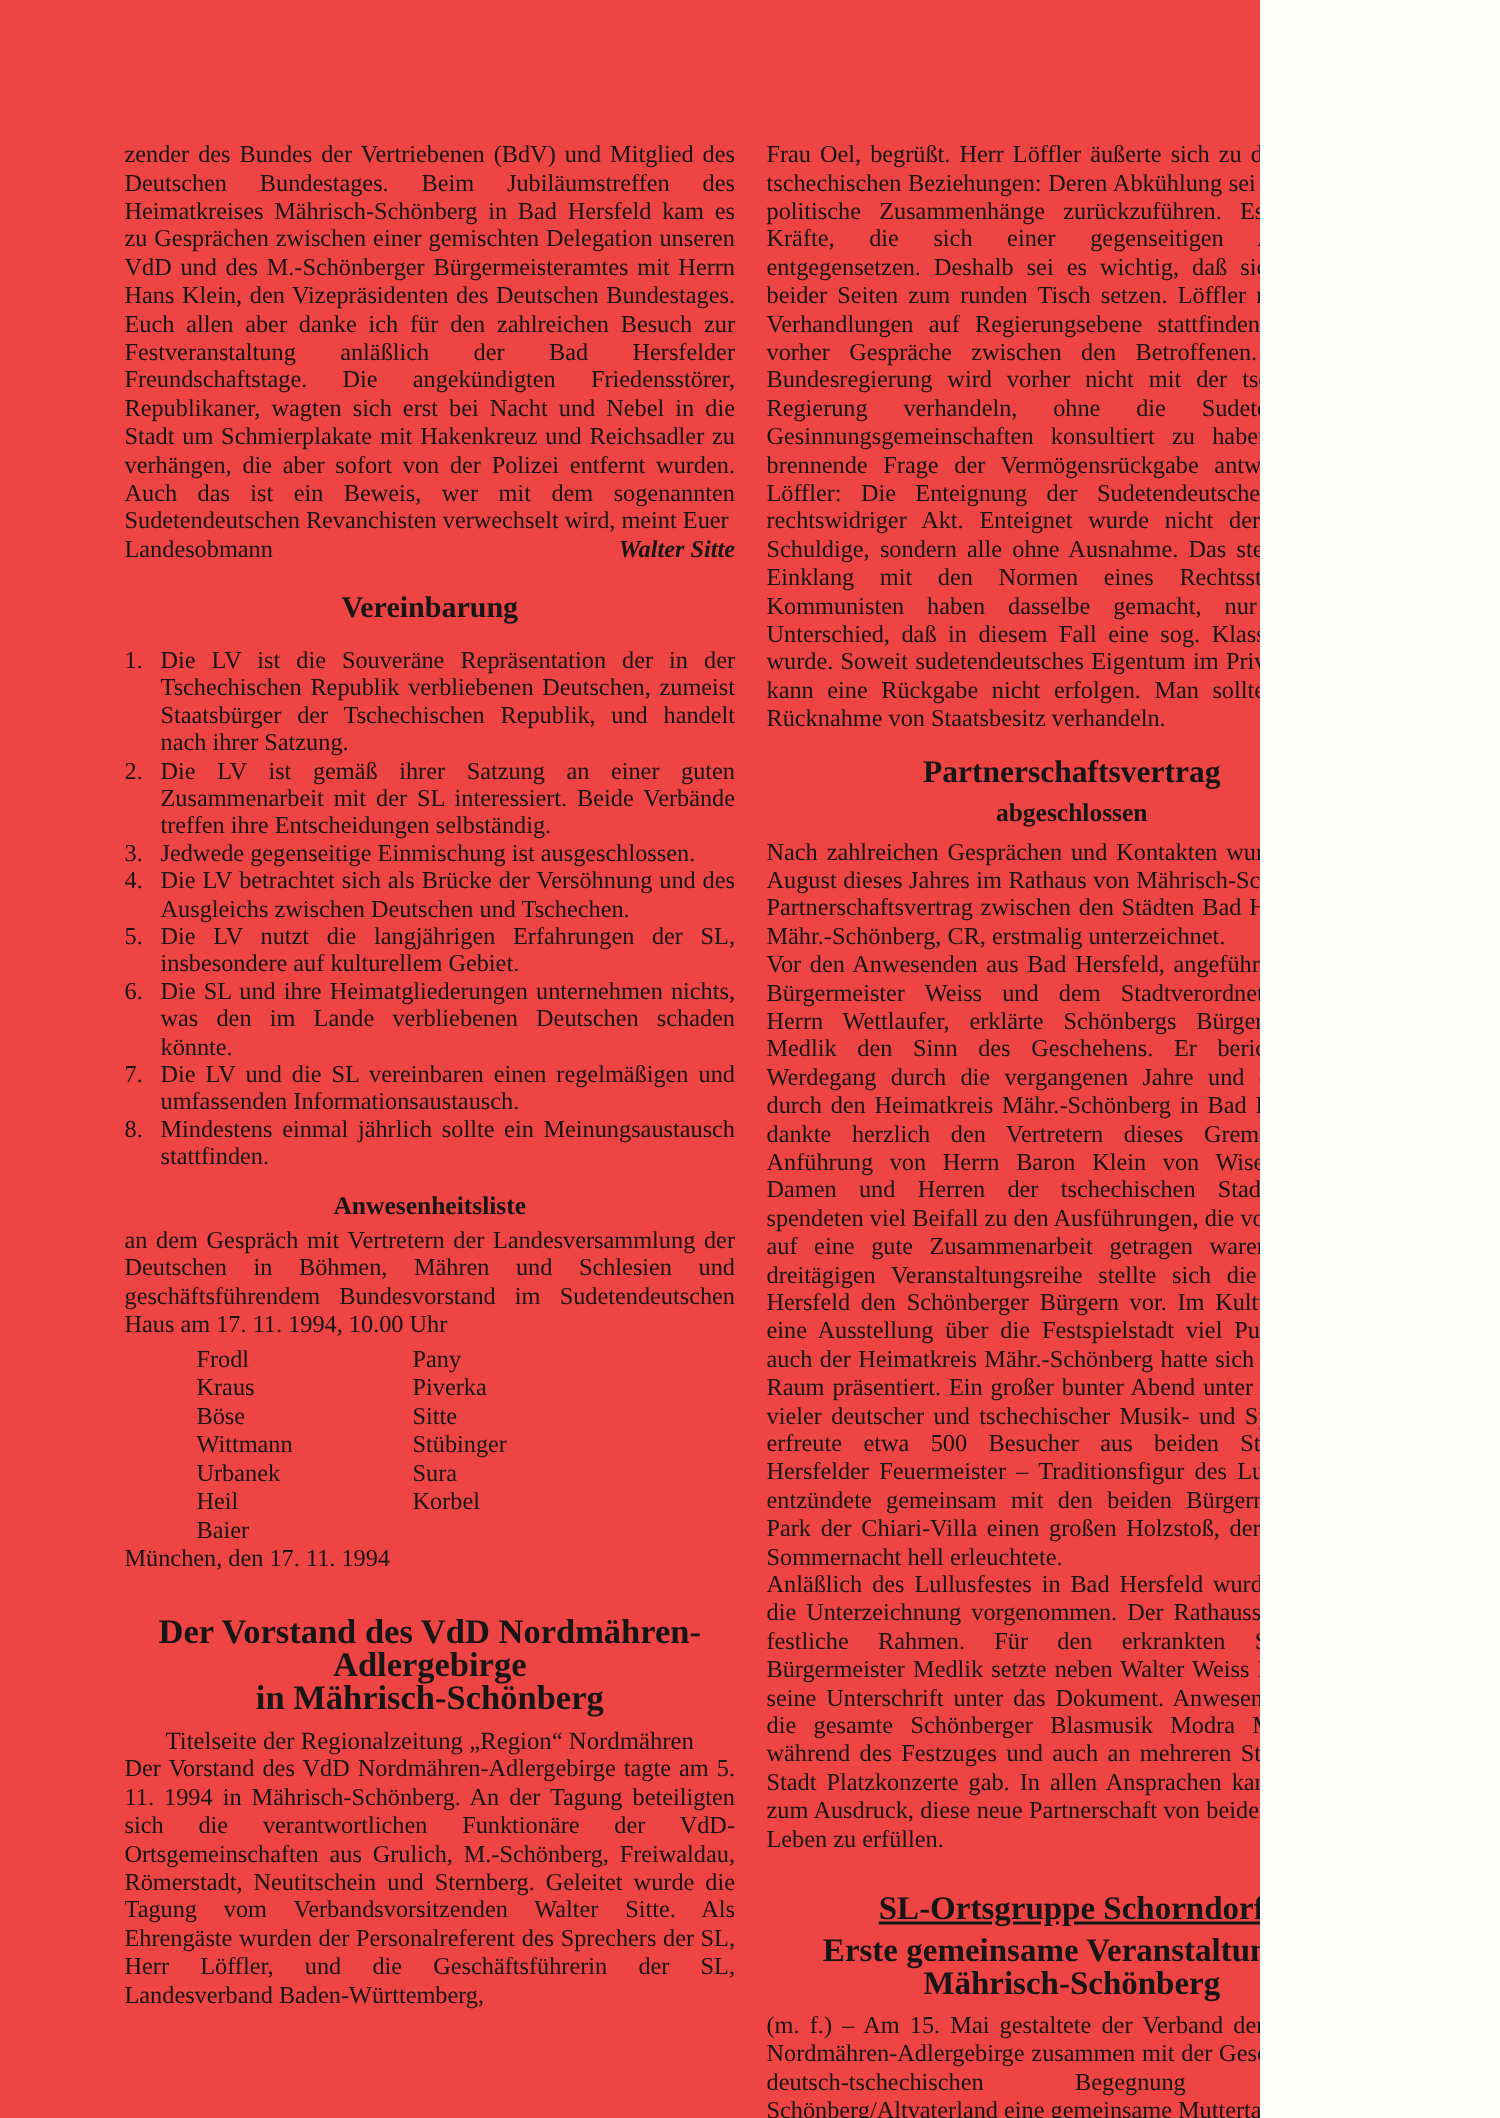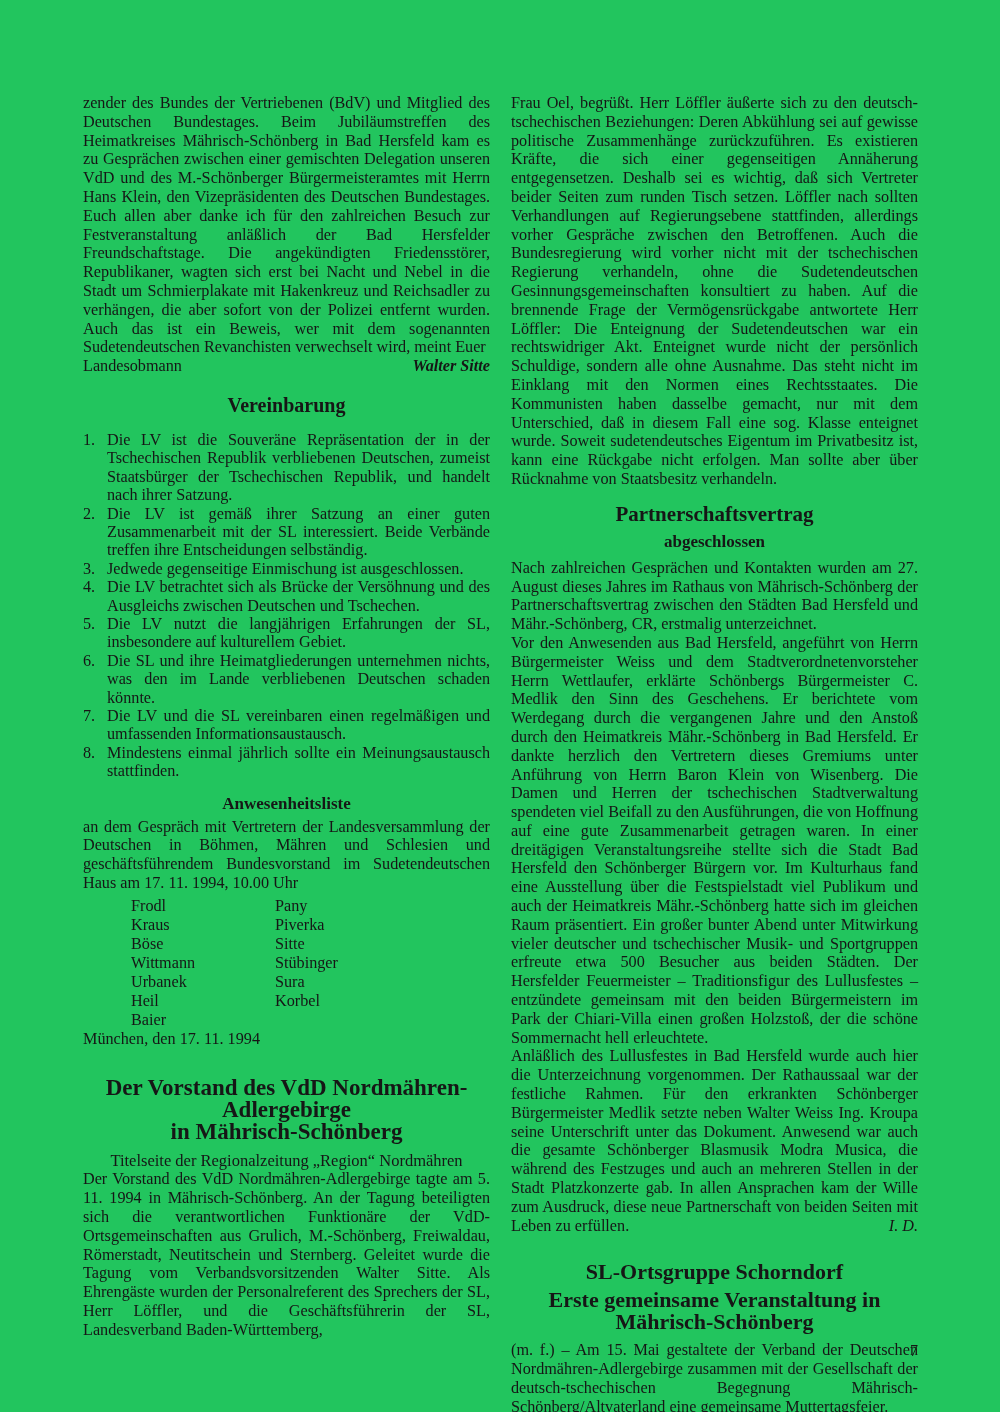--- a/index.html
+++ b/index.html
@@ -3,21 +3,21 @@
 <meta charset="utf-8">
 <style>
   * { box-sizing: border-box; }
   html, body { margin: 0; padding: 0; }
   body {
     width: 1000px; height: 1412px;
     background: #fdfdfc;
     color: #161616;
     font-family: "Liberation Serif", "DejaVu Serif", serif;
   }
-  .page { position: relative; width: 1000px; height: 1412px; overflow: hidden; background: #22c55e; }
+  .page { position: relative; width: 840px; height: 1412px; overflow: hidden; background: #ef4444; }
   .col { position: absolute; top: 94px; width: 407px; font-size: 16.2px; line-height: 18.8px; }
   .col-left  { left: 83px; }
   .col-right { left: 511px; }
 
   p.body { margin: 0; text-align: justify; hyphens: auto; }
 
   .signoff-line { display: flex; justify-content: space-between; }
   .italic { font-style: italic; font-weight: bold; }
 
   .h-main { font-weight: bold; text-align: center; font-size: 20px; line-height: 25px; margin: 17px 0 8px; }
@@ -35,21 +35,21 @@
   .vorstand-title { font-weight: bold; text-align: center; font-size: 23px; line-height: 22px; margin: 28px 0 0; }
   .vorstand-sub   { text-align: center; font-size: 16.5px; margin: 9px 0 0; }
   .vorstand-body  { margin-top: 10px; }
 
   .pv-title { font-weight: bold; text-align: center; font-size: 21px; line-height: 25px; margin: 13px 0 4px; }
   .pv-sub   { font-weight: bold; text-align: center; font-size: 17px; line-height: 22px; margin: 0; }
   .pv-paras { margin-top: 6px; }
 
   .sig-right { float: right; font-style: italic; }
 
-  .sl-title { font-weight: bold; text-align: center; font-size: 22px; line-height: 26px; margin: 24px 0 4px; }
+  .sl-title { font-weight: bold; text-align: center; font-size: 22px; line-height: 26px; margin: 24px 0 4px; text-decoration: underline; }
   .sl-sub   { font-weight: bold; text-align: center; font-size: 22px; line-height: 22px; margin: 0 0 8px; }
 
   .page-number { position: absolute; left: 511px; width: 407px; top: 1342px; text-align: right; font-size: 16px; }
 </style>
 </head>
 <body>
 
 <div class="page">
 
   <div class="col col-left">

